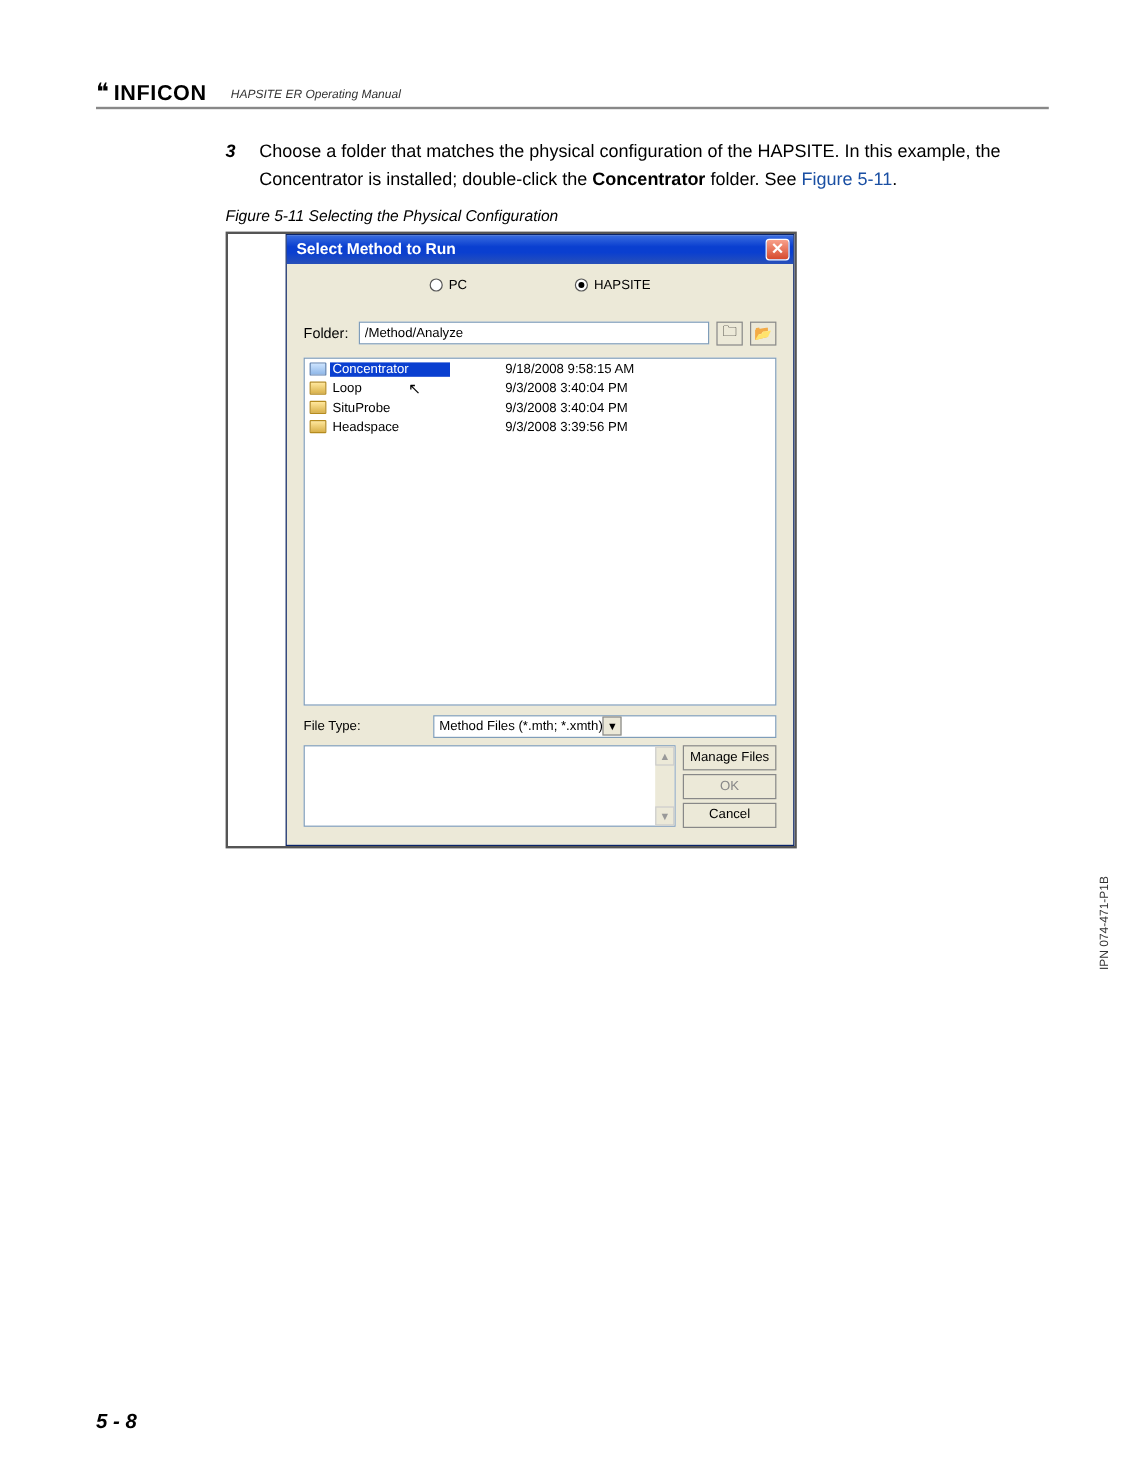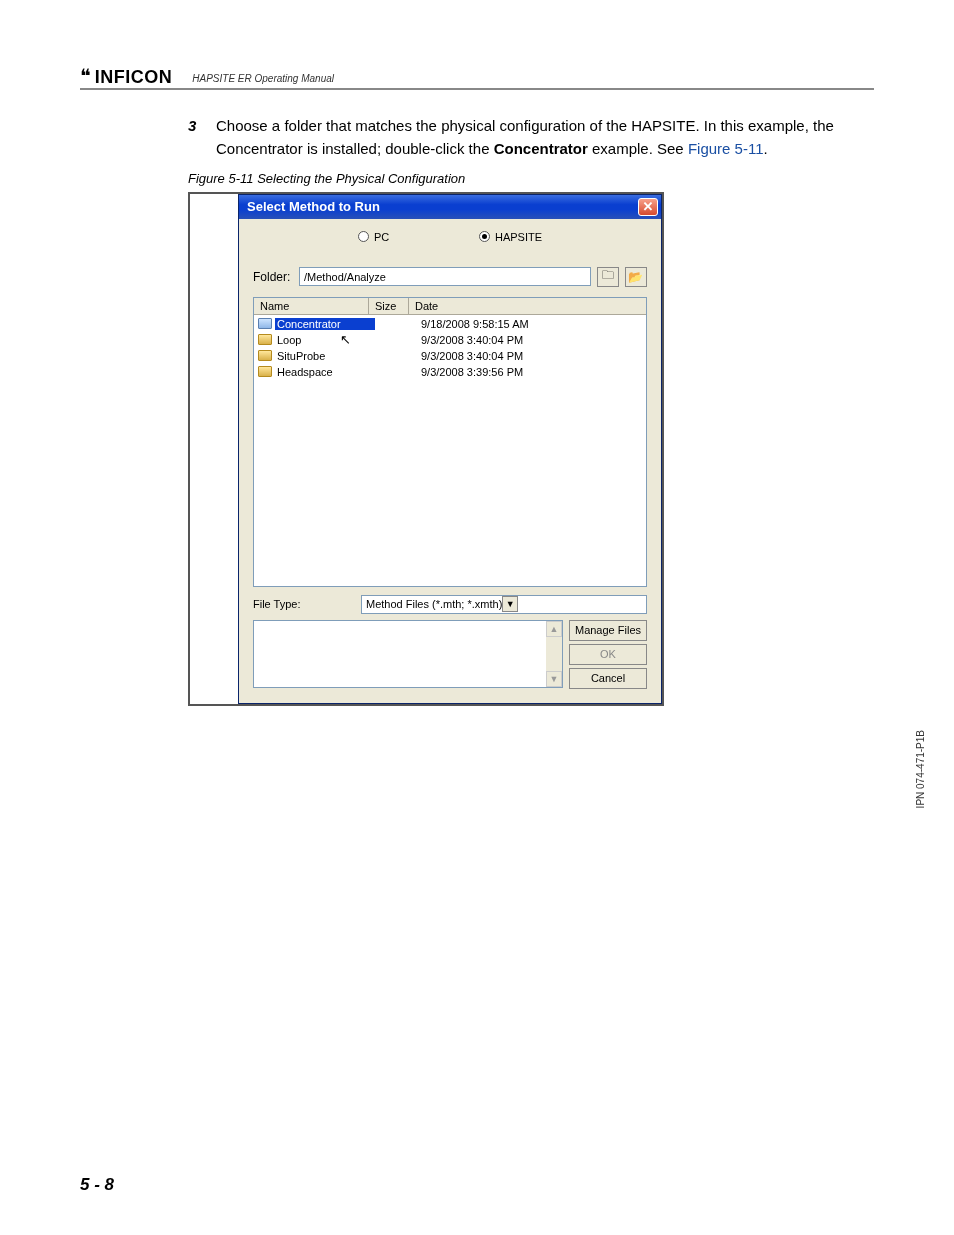--- a/index.html
+++ b/index.html
@@ -164,21 +164,21 @@
       <span class="logo-mark">❝</span>
       <span class="logo-text">INFICON</span>
     </div>
     <span class="manual-title">HAPSITE ER Operating Manual</span>
   </div>
 
   <div class="body-area">
     <div class="step-row">
       <span class="step-num">3</span>
       <span class="step-text">
-        <span>Choose a folder that matches the physical configuration of the HAPSITE. In this example, the Concentrator is installed; double-click the </span><b>Concentrator</b><span> example. See </span><span class="fig-ref">Figure 5-11</span><span>.</span>
+        <span>Choose a folder that matches the physical configuration of the HAPSITE. In this example, the Concentrator is installed; double-click the </span><b>Concentrator</b><span> folder. See </span><span class="fig-ref">Figure 5-11</span><span>.</span>
       </span>
     </div>
 
     <div class="fig-caption">Figure 5-11  Selecting the Physical Configuration</div>
 
     <div class="dialog-wrap">
       <div class="dialog-outer">
         <div class="titlebar">
           <span class="titlebar-title">Select Method to Run</span>
           <span class="close-btn">
@@ -204,25 +204,20 @@
             <input class="folder-input" value="/Method/Analyze" style="">
             <span class="icon-btn">
               <span>🗀</span>
             </span>
             <span class="icon-btn">
               <span>📂</span>
             </span>
           </div>
 
           <div class="file-list">
-            <div class="fl-header">
-              <div class="fl-col name">Name</div>
-              <div class="fl-col size">Size</div>
-              <div class="fl-col date">Date</div>
-            </div>
             <div class="fl-rows">
               <div class="row1-wrap">
                 <div class="fl-row sel">
                   <span class="folder-ico open"></span>
                   <span class="fname">Concentrator</span>
                   <span class="fsize"></span>
                   <span class="fdate">9/18/2008 9:58:15 AM</span>
                 </div>
                 <span class="cursor-ico">↖</span>
               </div>

